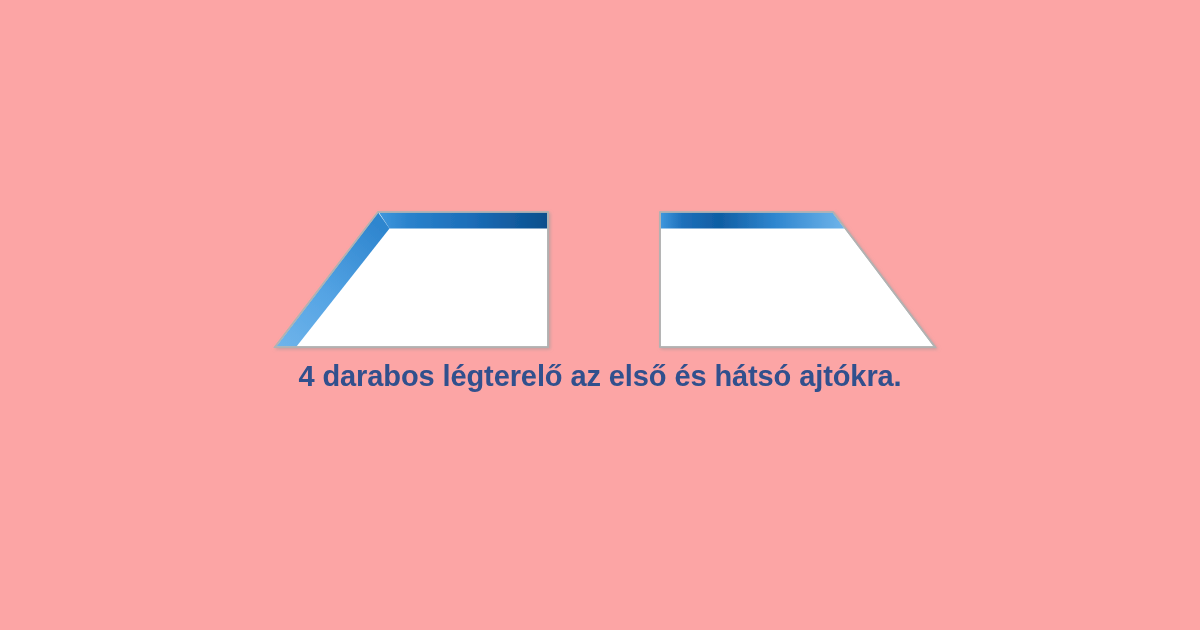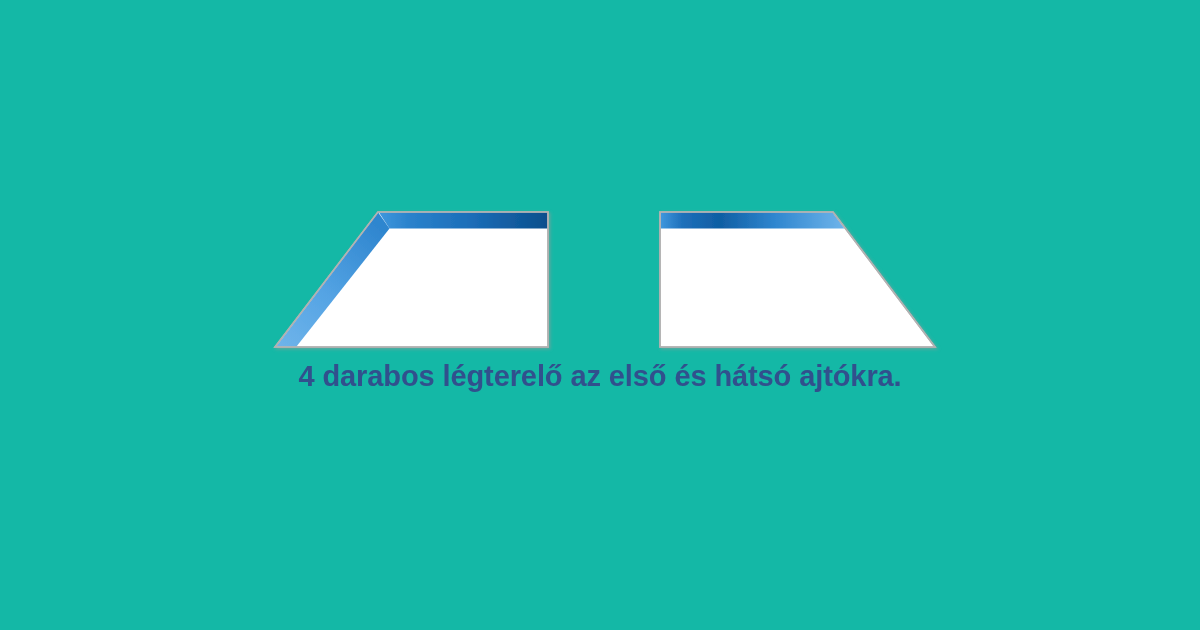--- a/index.html
+++ b/index.html
@@ -11,21 +11,21 @@
     height: 630px;
     background: #ffffff;
     font-family: "Liberation Sans", sans-serif;
     overflow: hidden;
   }
 
   #page {
     position: relative;
     width: 1200px;
     height: 630px;
-    background: #14b8a6;
+    background: #fca5a5;
   }
 
   #figure-area {
     position: absolute;
     left: 0;
     top: 0;
     width: 1200px;
     height: 630px;
   }
 

